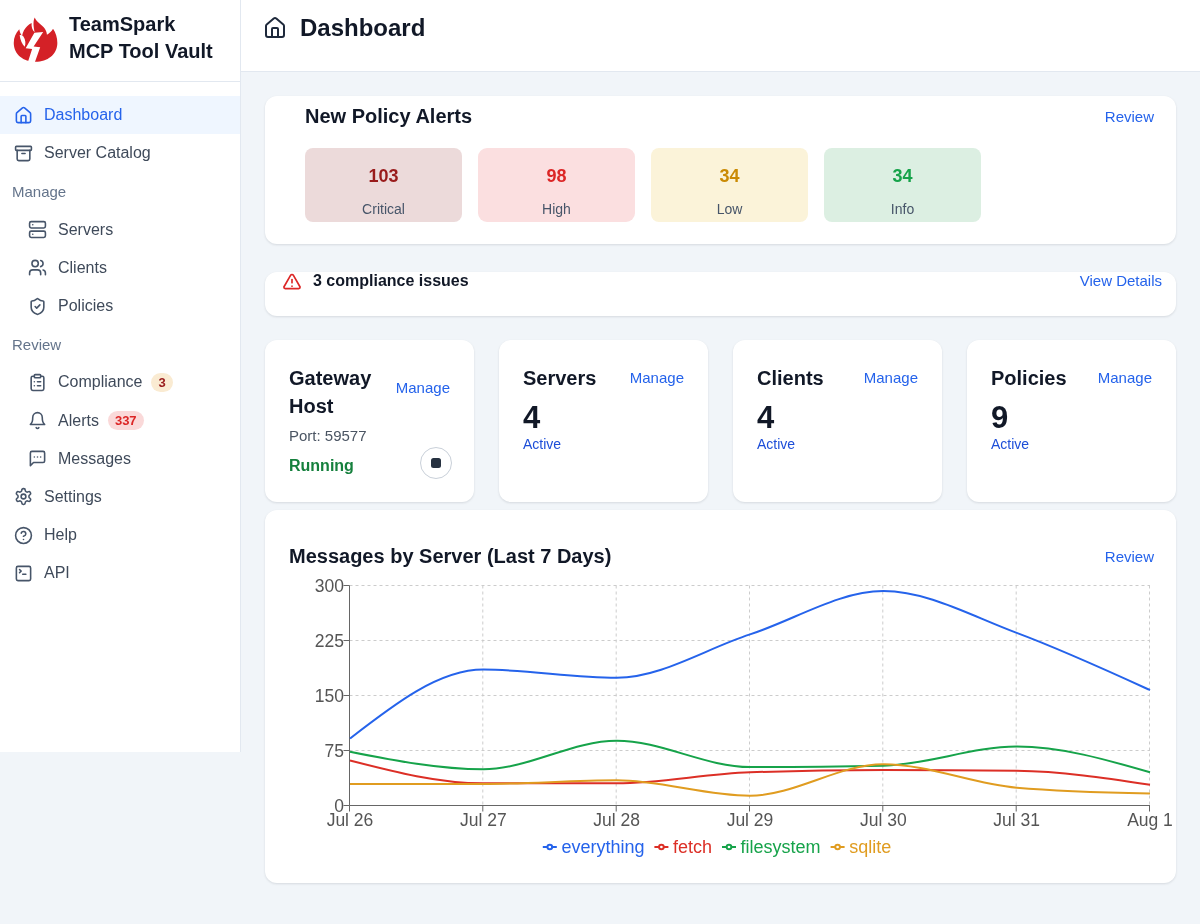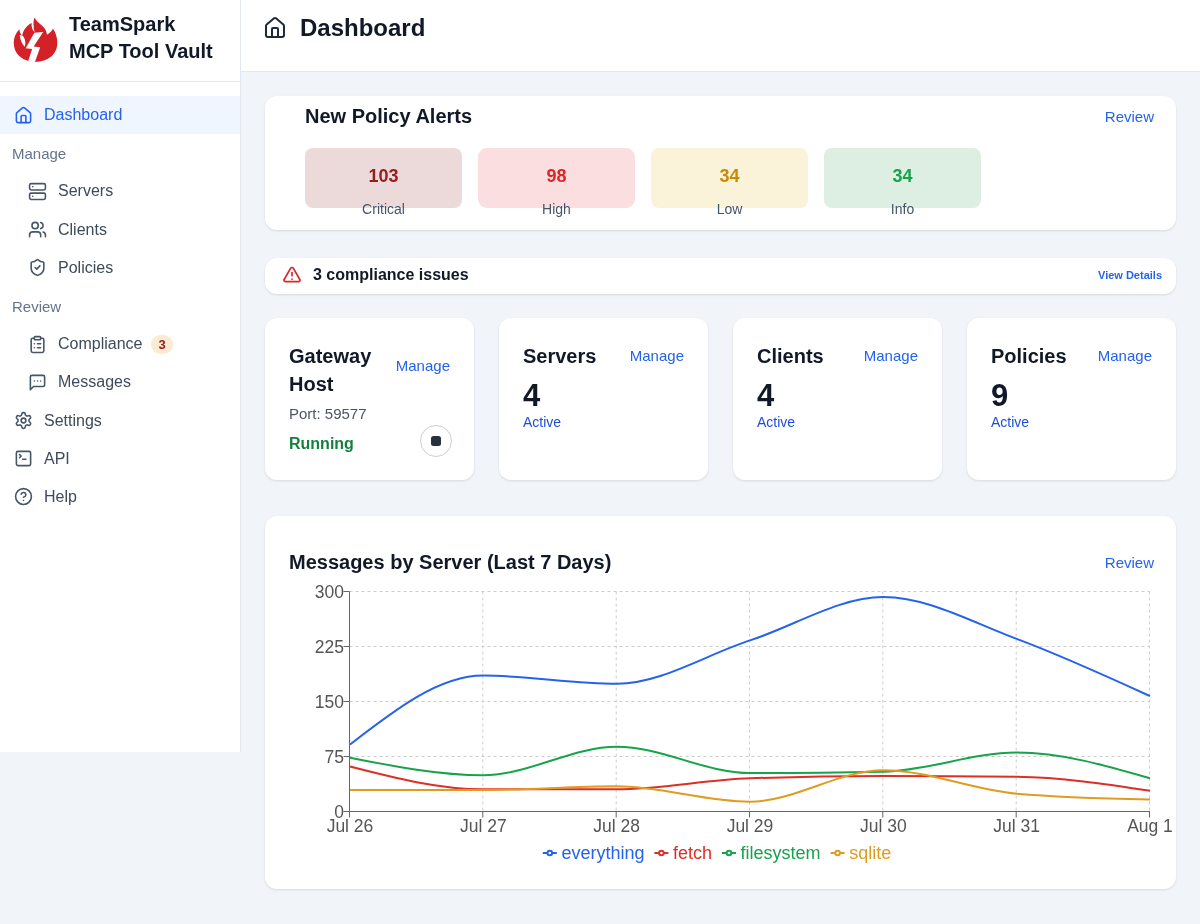--- a/index.html
+++ b/index.html
@@ -28,38 +28,38 @@
 .hdr h1 { font-size:24px; font-weight:bold; margin-left:13px; color:#111827; line-height:24px; }
 .content { padding:24px 24px 0 24px; }
 .card { background:#fff; border-radius:12px; box-shadow:0 1px 3px rgba(15,23,42,.07), 0 1px 2px rgba(15,23,42,.05); }
 
 
 .card1 { padding:6px 22px 22px 40px; margin-bottom:28px; }
 .cardhead { display:flex; align-items:center; justify-content:space-between; }
 .cardhead h2 { font-size:20px; font-weight:bold; color:#111827; line-height:28px; }
 a.link { color:#2563eb; text-decoration:none; font-size:15px; }
 .stats { display:grid; grid-template-columns:repeat(5,1fr); gap:16px; margin-top:18px; }
-.stat { height:60px; border-radius:8px; text-align:center; padding-top:16px; }
+.stat { height:74px; border-radius:8px; text-align:center; padding-top:16px; }
 .stat .num { font-size:18px; font-weight:bold; line-height:24px; }
 .stat .lbl { font-size:14px; color:#475569; margin-top:13px; }
 .st-critical { background:#ecdada; } .st-critical .num { color:#991b1b; }
 .st-high { background:#fbdfe0;border-radius:9px; } .st-high .num { color:#dc2626; }
 .st-medium { background:#fde8dc; } .st-medium .num { color:#ea6a0e; }
 .st-low { background:#fbf3d9; } .st-low .num { color:#ca8a04; }
 .st-info { background:#dcefe2; } .st-info .num { color:#16a34a; }
 
 
-.bar { height:36px; display:flex; align-items:center; padding:0 14px 3px 17px; margin-bottom:24px; }
+.bar { height:44px; display:flex; padding:0 14px 3px 17px; margin-bottom:24px; }
 .bar .ic { width:20px; height:20px; color:#dc2626; }
 .bar .txt { font-size:16px; font-weight:bold; margin-left:11px; color:#111827; }
 .bar .spacer { flex:1; }
-.bar a { font-weight:bold; font-size:11px; }
-
-
-.grid4 { display:grid; grid-template-columns:repeat(4,1fr); gap:25px; margin-bottom:36px; }
+.bar a { font-weight:normal; font-size:15px; }
+
+
+.grid4 { display:grid; grid-template-columns:repeat(4,1fr); gap:25px; margin-bottom:8px; }
 .scard { height:162px; padding:24px 24px; position:relative; }
 .scard h2 { font-size:20px; font-weight:bold; color:#111827; line-height:28px; width:120px; }
 .scard .manage { position:absolute; top:29px; right:24px; }
 .scard .big { font-size:31px; font-weight:bold; color:#111827; margin-top:8px; line-height:35px; }
 .scard .sub { font-size:14px; color:#1d4ed8; margin-top:1px; }
 .gw .port { font-size:15px; color:#4b5563; margin-top:7px; }
 .gw .run { font-size:16px; font-weight:bold; color:#15803d; margin-top:13px; }
 .gw .manage { top:39px; }
 .stopbtn { position:absolute; right:22px; bottom:23px; width:32px; height:32px; border-radius:50%; background:#fff; border:1.5px solid #c9d0d9; }
 .stopbtn:after { content:""; position:absolute; left:9.5px; top:9.5px; width:10px; height:10px; border-radius:2.5px; background:#263140; }
@@ -90,20 +90,27 @@
     </svg>
     <div class="logo-txt">TeamSpark<br>MCP Tool Vault</div>
   </div>
   <nav class="nav">
     <div class="item active">
       <svg class="ic" viewBox="0 0 24 24" fill="none" stroke="currentColor" stroke-width="2" stroke-linecap="round" stroke-linejoin="round">
           <path d="M15 21v-8a1 1 0 0 0-1-1h-4a1 1 0 0 0-1 1v8"></path>
           <path d="M3 10a2 2 0 0 1 .709-1.528l7-5.999a2 2 0 0 1 2.582 0l7 5.999A2 2 0 0 1 21 10v9a2 2 0 0 1-2 2H5a2 2 0 0 1-2-2z"></path>
         </svg>
       Dashboard</div>
+    <div class="item">
+      <svg class="ic" viewBox="0 0 24 24" fill="none" stroke="currentColor" stroke-width="2" stroke-linecap="round" stroke-linejoin="round">
+          <rect width="20" height="5" x="2" y="3" rx="1"></rect>
+          <path d="M4 8v11a2 2 0 0 0 2 2h12a2 2 0 0 0 2-2V8"></path>
+          <path d="M10 12h4"></path>
+        </svg>
+      Server Catalog</div>
     <div class="nav-label">Manage</div>
     <div class="item sub">
       <svg class="ic" viewBox="0 0 24 24" fill="none" stroke="currentColor" stroke-width="2" stroke-linecap="round" stroke-linejoin="round">
           <rect width="20" height="8" x="2" y="2" rx="2" ry="2"></rect>
           <rect width="20" height="8" x="2" y="14" rx="2" ry="2"></rect>
           <line x1="6" x2="6.01" y1="6" y2="6"></line>
           <line x1="6" x2="6.01" y1="18" y2="18"></line>
         </svg>
       Servers</div>
     <div class="item sub">
@@ -126,46 +133,52 @@
           <rect width="8" height="4" x="8" y="2" rx="1" ry="1"></rect>
           <path d="M16 4h2a2 2 0 0 1 2 2v14a2 2 0 0 1-2 2H6a2 2 0 0 1-2-2V6a2 2 0 0 1 2-2h2"></path>
           <path d="M12 11h4"></path>
           <path d="M12 16h4"></path>
           <path d="M8 11h.01"></path>
           <path d="M8 16h.01"></path>
         </svg>
       Compliance <span class="badge amber">3</span></div>
     <div class="item sub">
       <svg class="ic" viewBox="0 0 24 24" fill="none" stroke="currentColor" stroke-width="2" stroke-linecap="round" stroke-linejoin="round">
+          <path d="M6 8a6 6 0 0 1 12 0c0 7 3 9 3 9H3s3-2 3-9"></path>
+          <path d="M10.3 21a1.94 1.94 0 0 0 3.4 0"></path>
+        </svg>
+      Alerts <span class="badge red">337</span></div>
+    <div class="item sub">
+      <svg class="ic" viewBox="0 0 24 24" fill="none" stroke="currentColor" stroke-width="2" stroke-linecap="round" stroke-linejoin="round">
           <path d="M21 15a2 2 0 0 1-2 2H7l-4 4V5a2 2 0 0 1 2-2h14a2 2 0 0 1 2 2z"></path>
           <path d="M8 10h.01"></path>
           <path d="M12 10h.01"></path>
           <path d="M16 10h.01"></path>
         </svg>
       Messages</div>
     <div class="item">
       <svg class="ic" viewBox="0 0 24 24" fill="none" stroke="currentColor" stroke-width="2" stroke-linecap="round" stroke-linejoin="round">
           <path d="M12.22 2h-.44a2 2 0 0 0-2 2v.18a2 2 0 0 1-1 1.73l-.43.25a2 2 0 0 1-2 0l-.15-.08a2 2 0 0 0-2.73.73l-.22.38a2 2 0 0 0 .73 2.73l.15.1a2 2 0 0 1 1 1.72v.51a2 2 0 0 1-1 1.74l-.15.09a2 2 0 0 0-.73 2.73l.22.38a2 2 0 0 0 2.73.73l.15-.08a2 2 0 0 1 2 0l.43.25a2 2 0 0 1 1 1.73V20a2 2 0 0 0 2 2h.44a2 2 0 0 0 2-2v-.18a2 2 0 0 1 1-1.73l.43-.25a2 2 0 0 1 2 0l.15.08a2 2 0 0 0 2.73-.73l.22-.39a2 2 0 0 0-.73-2.73l-.15-.08a2 2 0 0 1-1-1.74v-.5a2 2 0 0 1 1-1.74l.15-.09a2 2 0 0 0 .73-2.73l-.22-.38a2 2 0 0 0-2.73-.73l-.15.08a2 2 0 0 1-2 0l-.43-.25a2 2 0 0 1-1-1.73V4a2 2 0 0 0-2-2z"></path>
           <circle cx="12" cy="12" r="3"></circle>
         </svg>
       Settings</div>
     <div class="item">
       <svg class="ic" viewBox="0 0 24 24" fill="none" stroke="currentColor" stroke-width="2" stroke-linecap="round" stroke-linejoin="round">
+          <circle cx="12" cy="12" r="10"></circle>
+          <path d="M9.09 9a3 3 0 0 1 5.83 1c0 2-3 3-3 3"></path>
+          <path d="M12 17h.01"></path>
+        </svg>
+      Help</div>
+    <div class="item">
+      <svg class="ic" viewBox="0 0 24 24" fill="none" stroke="currentColor" stroke-width="2" stroke-linecap="round" stroke-linejoin="round">
           <path d="m7 11 2-2-2-2"></path>
           <path d="M11 13h4"></path>
           <rect width="18" height="18" x="3" y="3" rx="2" ry="2"></rect>
         </svg>
       API</div>
-    <div class="item">
-      <svg class="ic" viewBox="0 0 24 24" fill="none" stroke="currentColor" stroke-width="2" stroke-linecap="round" stroke-linejoin="round">
-          <circle cx="12" cy="12" r="10"></circle>
-          <path d="M9.09 9a3 3 0 0 1 5.83 1c0 2-3 3-3 3"></path>
-          <path d="M12 17h.01"></path>
-        </svg>
-      Help</div>
   </nav>
 </aside>
 <div class="main">
   <div class="hdr">
     <svg class="ic" viewBox="0 0 24 24" fill="none" stroke="currentColor" stroke-width="2" stroke-linecap="round" stroke-linejoin="round">
         <path d="M15 21v-8a1 1 0 0 0-1-1h-4a1 1 0 0 0-1 1v8"></path>
         <path d="M3 10a2 2 0 0 1 .709-1.528l7-5.999a2 2 0 0 1 2.582 0l7 5.999A2 2 0 0 1 21 10v9a2 2 0 0 1-2 2H5a2 2 0 0 1-2-2z"></path>
       </svg>
     <h1>Dashboard</h1>
   </div>

